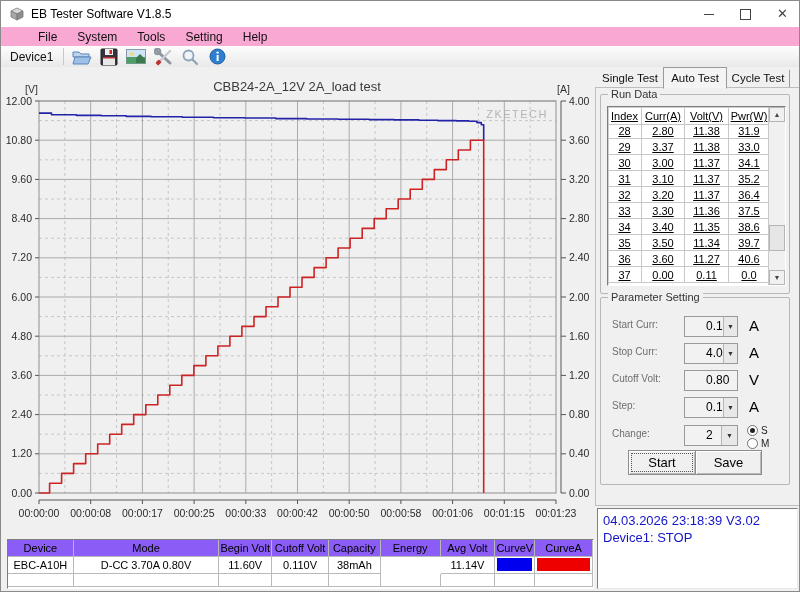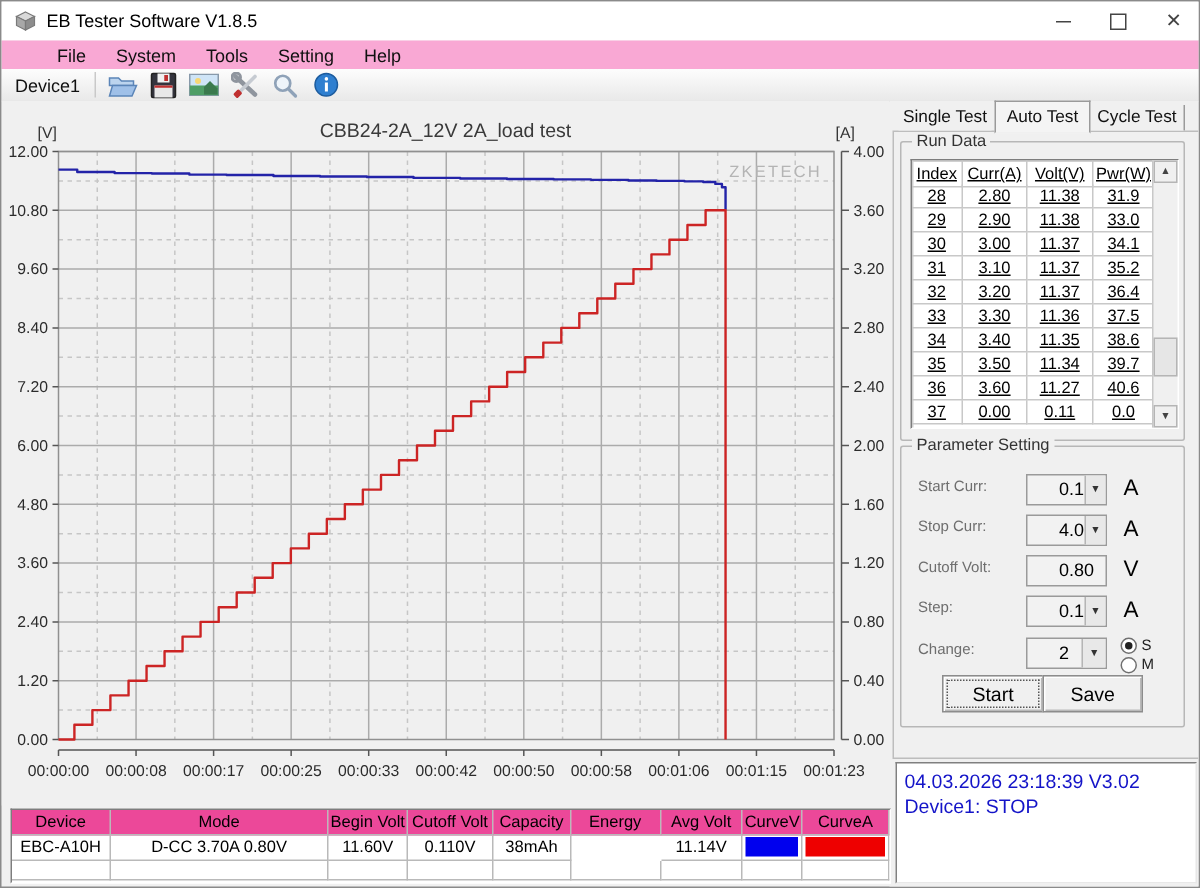--- a/index.html
+++ b/index.html
@@ -70,21 +70,21 @@
   .pbtn{position:absolute;top:152px;height:25px;background:#f0f0f0;border:1px solid #8c8c8c;box-sizing:border-box;font-size:13px;color:#000;text-align:center;line-height:23px;box-shadow:inset 1px 1px 0 #fff,inset -1px -1px 0 #b9b9b9;}
   #btn-start{left:27px;width:68px;outline:1px dotted #555;outline-offset:-4px;}
   #btn-save{left:94px;width:67px;}
   
   #statusbox{position:absolute;left:4px;top:441px;width:201px;height:81px;background:#fff;border:1px solid #808080;border-right-color:#e8e8e8;border-bottom-color:#e8e8e8;box-sizing:border-box;padding:3px 0 0 5px;color:#1414c8;font-size:13px;line-height:17px;white-space:nowrap;overflow:hidden;}
   
   #btable{position:absolute;left:6px;top:538px;width:587px;height:50px;background:#fff;border:1px solid #7d7d7d;border-right-color:#fff;border-bottom-color:#fff;overflow:hidden;box-sizing:border-box;}
   .bt-row{display:flex;height:17px;line-height:16px;}
   .bt-row.empty{height:14px;}
   .bt-cell{box-sizing:border-box;border-right:1px solid #b9b9b9;border-bottom:1px solid #b9b9b9;font-size:11px;color:#000;text-align:center;overflow:hidden;white-space:nowrap;}
-  .bt-head .bt-cell{background:#ec4899;}
+  .bt-head .bt-cell{background:#8b5cf6;}
   .swatch{margin:1px 2px;height:13px;}
 </style>
 </head>
 <body>
 
 <div id="win">
 
   <div id="titlebar">
     <span class="appicon">
       <svg width="14" height="14" viewBox="0 0 14 14">
@@ -292,21 +292,21 @@
           </div>
         <div id="rd-body">
             <div class="rd-row">
               <div class="rd-cell rd-c0">28</div>
               <div class="rd-cell rd-c1">2.80</div>
               <div class="rd-cell rd-c2">11.38</div>
               <div class="rd-cell rd-c3">31.9</div>
             </div>
             <div class="rd-row">
               <div class="rd-cell rd-c0">29</div>
-              <div class="rd-cell rd-c1">2.90</div>
+              <div class="rd-cell rd-c1">3.37</div>
               <div class="rd-cell rd-c2">11.38</div>
               <div class="rd-cell rd-c3">33.0</div>
             </div>
             <div class="rd-row">
               <div class="rd-cell rd-c0">30</div>
               <div class="rd-cell rd-c1">3.00</div>
               <div class="rd-cell rd-c2">11.37</div>
               <div class="rd-cell rd-c3">34.1</div>
             </div>
             <div class="rd-row">

